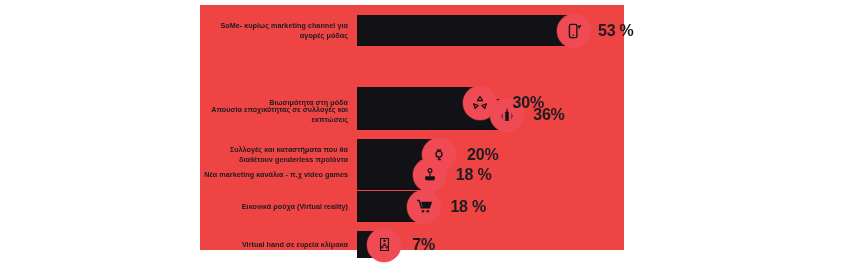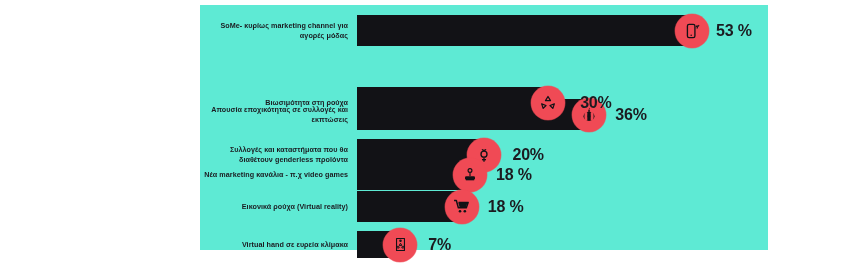--- a/index.html
+++ b/index.html
@@ -12,23 +12,23 @@
     height: 273px;
     font-family: "Liberation Sans", sans-serif;
     overflow: hidden;
     position: relative;
   }
 
   #chart-figure {
     position: absolute;
     left: 200px;
     top: 5px;
-    width: 568px;
+    width: 424px;
     height: 245px;
-    background: #5eead4;
+    background: #ef4444;
     box-sizing: border-box;
   }
 
   .rows {
     position: absolute;
     left: 0;
     top: 0;
     width: 100%;
     height: 100%;
   }
@@ -128,21 +128,21 @@
             <ellipse cx="15.4" cy="13.6" rx="2.1" ry="5.2" fill="#f04a55"></ellipse>
             <ellipse cx="12" cy="13.6" rx="2.1" ry="5.4" fill="#121216"></ellipse>
             <rect x="11.3" y="5.6" width="1.5" height="3.2" rx="0.6"></rect>
           </svg>
         </div>
         <div class="value" style="left:calc(57% + 24px);">36%</div>
       </div>
     </div>
 
     <div class="bar-row" style="top:82px;height:31px;">
-      <div class="cat-label">Βιωσιμότητα στη ρούχα</div>
+      <div class="cat-label">Βιωσιμότητα στη μόδα</div>
       <div class="bar-area">
         <div class="bar" style="width:47%;"></div>
         <div class="badge" style="left:47%;">
           <svg width="20" height="20" viewBox="0 0 24 24" fill="none" stroke="#121216" stroke-width="1.5" stroke-linejoin="round">
             <path d="M12 4.2 L15 9.2 L9 9.2 Z"></path>
             <path d="M6.2 18.4 L4.4 13 L9.6 15 Z"></path>
             <path d="M17.8 18.4 L19.6 13 L14.4 15 Z"></path>
           </svg>
         </div>
         <div class="value" style="left:calc(47% + 24px);margin-left:6px;">30%</div>

